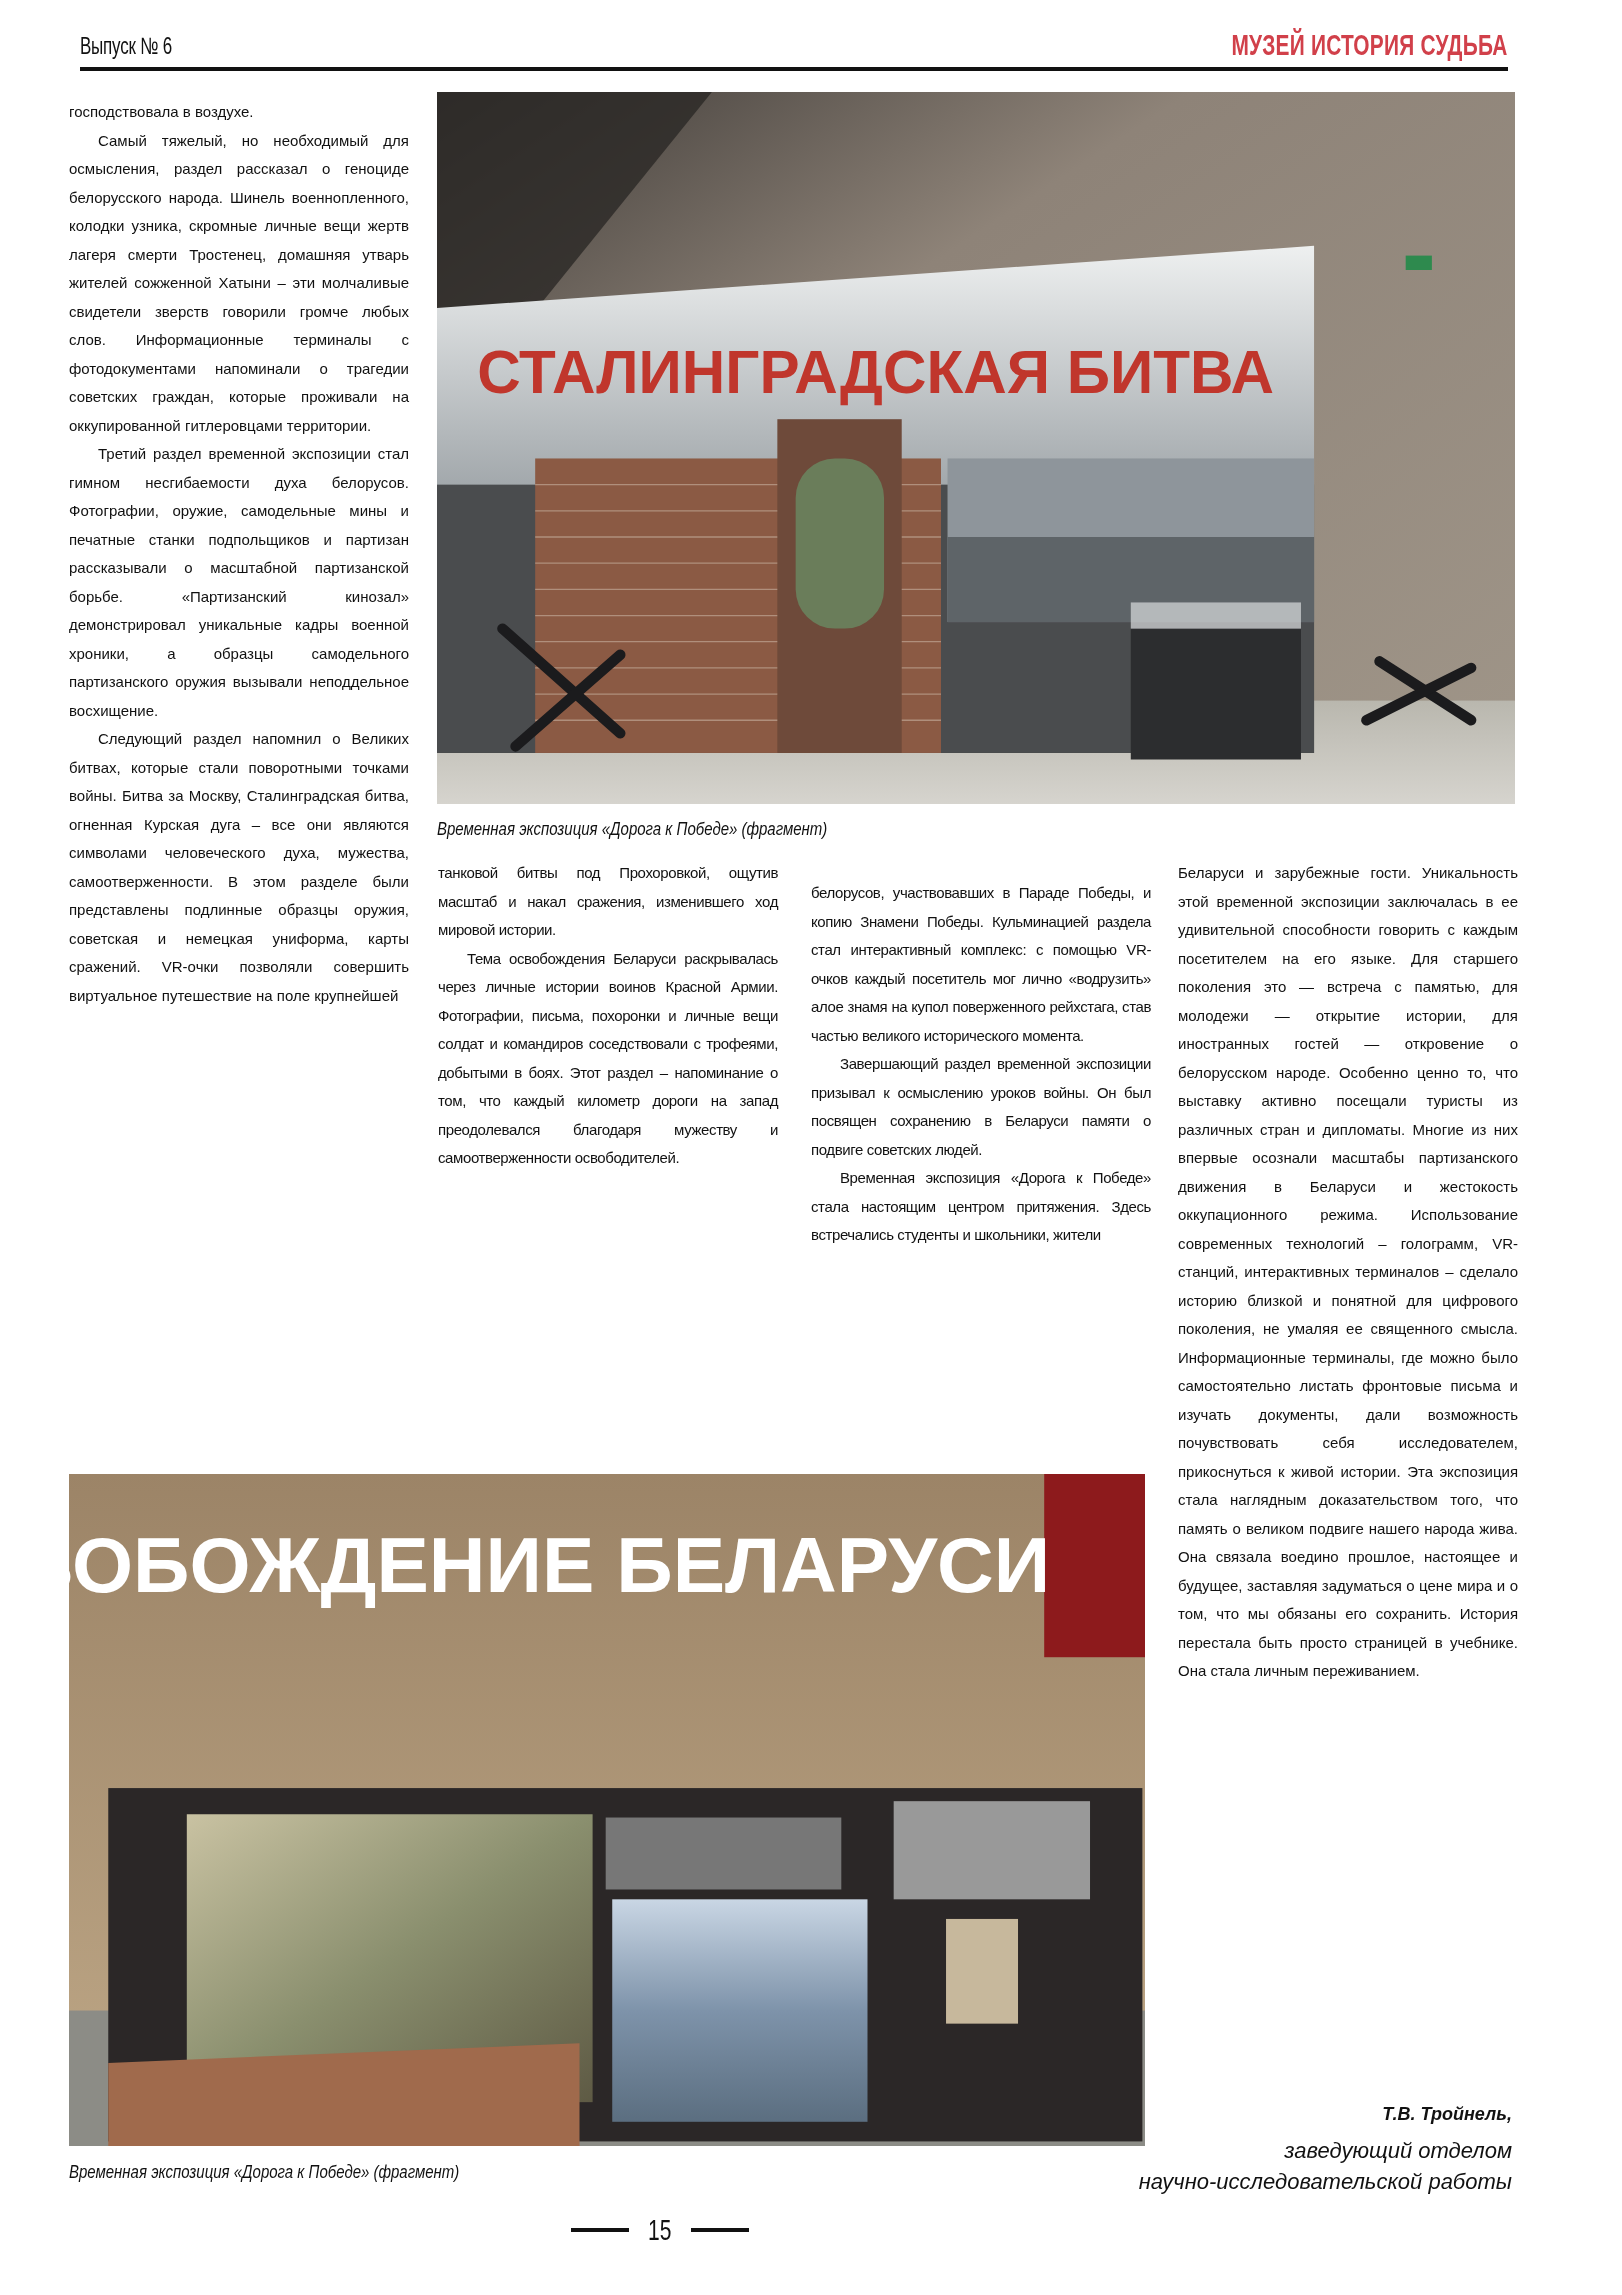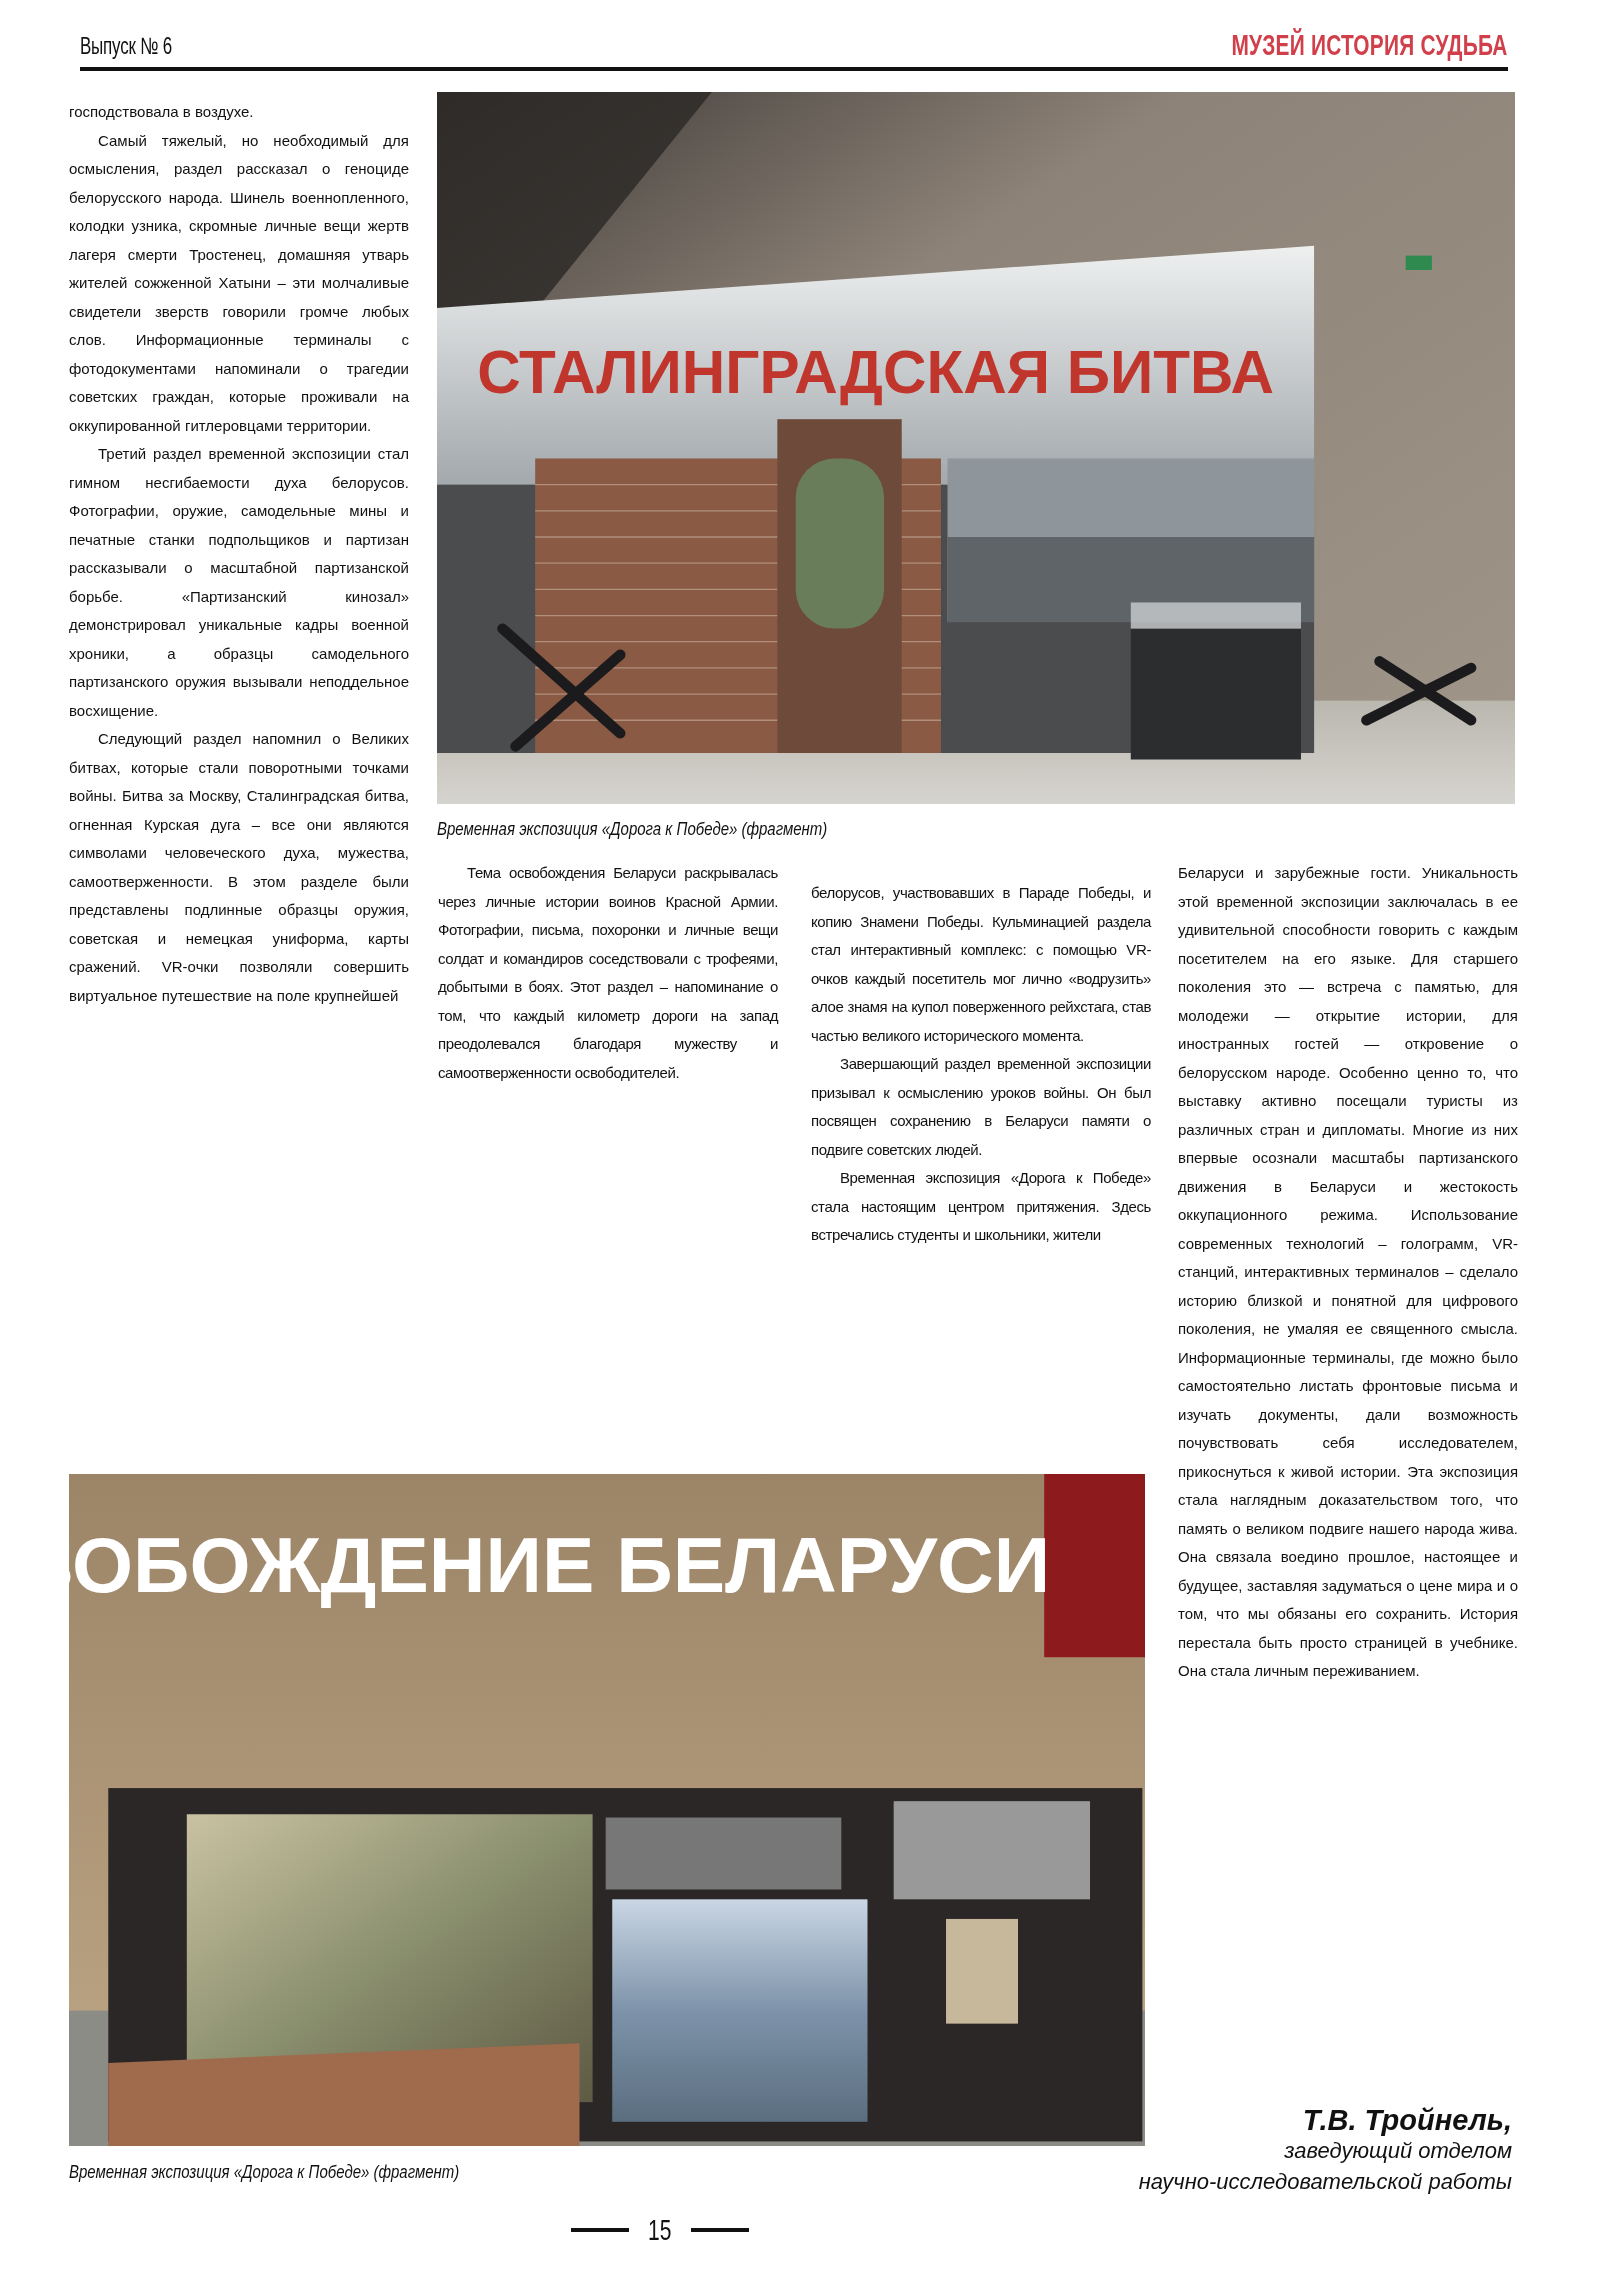--- a/index.html
+++ b/index.html
@@ -30,21 +30,21 @@
   .photo-bottom { left: 69px; top: 1474px; width: 1076px; height: 672px; }
   .photo svg { width: 100%; height: 100%; display: block; }
 
   .caption { font-size: 18.3px; font-style: italic; color: #111;
              transform: scaleX(0.82); transform-origin: left top; white-space: nowrap; }
   .caption-top { left: 437px; top: 818px; }
   .caption-bottom { left: 69px; top: 2161px; }
 
   
   .sig { right: 111px; text-align: right; font-style: italic; white-space: nowrap; }
-  .sig-name { top: 2104px; font-size: 29px; font-weight: bold; }
+  .sig-name { top: 2104px; font-size: 18px; font-weight: bold; }
   .sig-role1 { top: 2138px; font-size: 22px; margin-left: 20px; }
   .sig-role2 { top: 2169px; font-size: 22px; margin-left: 8px; }
 
   
   .pgnum-wrap { left: 12px; width: 1296px; top: 2213px; text-align: center; }
   .pgnum-wrap span { display: inline-block; vertical-align: middle; }
   .pg-dash { width: 58px; height: 3.3px; background: #111; margin: 0 11.8px; }
   .pg-num { font-size: 30px; transform: scaleX(0.7); }
 </style>
 </head>
@@ -115,20 +115,21 @@
       <line x1="1420" y1="960" x2="1580" y2="880"></line>
     </g>
 
     <rect x="1480" y="250" width="40" height="22" fill="#2e8a4e"></rect>
     <text x="670" y="460" text-anchor="middle" fill="#c0362c" font-family="Liberation Sans, sans-serif" font-weight="bold" font-size="92">СТАЛИНГРАДСКАЯ БИТВА</text>
   </svg>
 </div>
 <div class="abs caption caption-top">Временная экспозиция «Дорога к Победе» (фрагмент)</div>
 
 <div class="abs col col2 cond">
+  <p class="noindent">танковой битвы под Прохоровкой, ощутив масштаб и накал сражения, изменившего ход мировой истории.</p>
   <p>Тема освобождения Беларуси раскрывалась через личные истории воинов Красной Армии. Фотографии, письма, похоронки и личные вещи солдат и командиров соседствовали с трофеями, добытыми в боях. Этот раздел – напоминание о том, что каждый километр дороги на запад преодолевался благодаря мужеству и самоотверженности освободителей.</p>
 </div>
 
 <div class="abs col col3 cond">
   <p class="noindent">белорусов, участвовавших в Параде Победы, и копию Знамени Победы. Кульминацией раздела стал интерактивный комплекс: с помощью VR-очков каждый посетитель мог лично «водрузить» алое знамя на купол поверженного рейхстага, став частью великого исторического момента.</p>
   <p>Завершающий раздел временной экспозиции призывал к осмыслению уроков войны. Он был посвящен сохранению в Беларуси памяти о подвиге советских людей.</p>
   <p>Временная экспозиция «Дорога к Победе» стала настоящим центром притяжения. Здесь встречались студенты и школьники, жители</p>
 </div>
 
 <div class="abs col col4">

